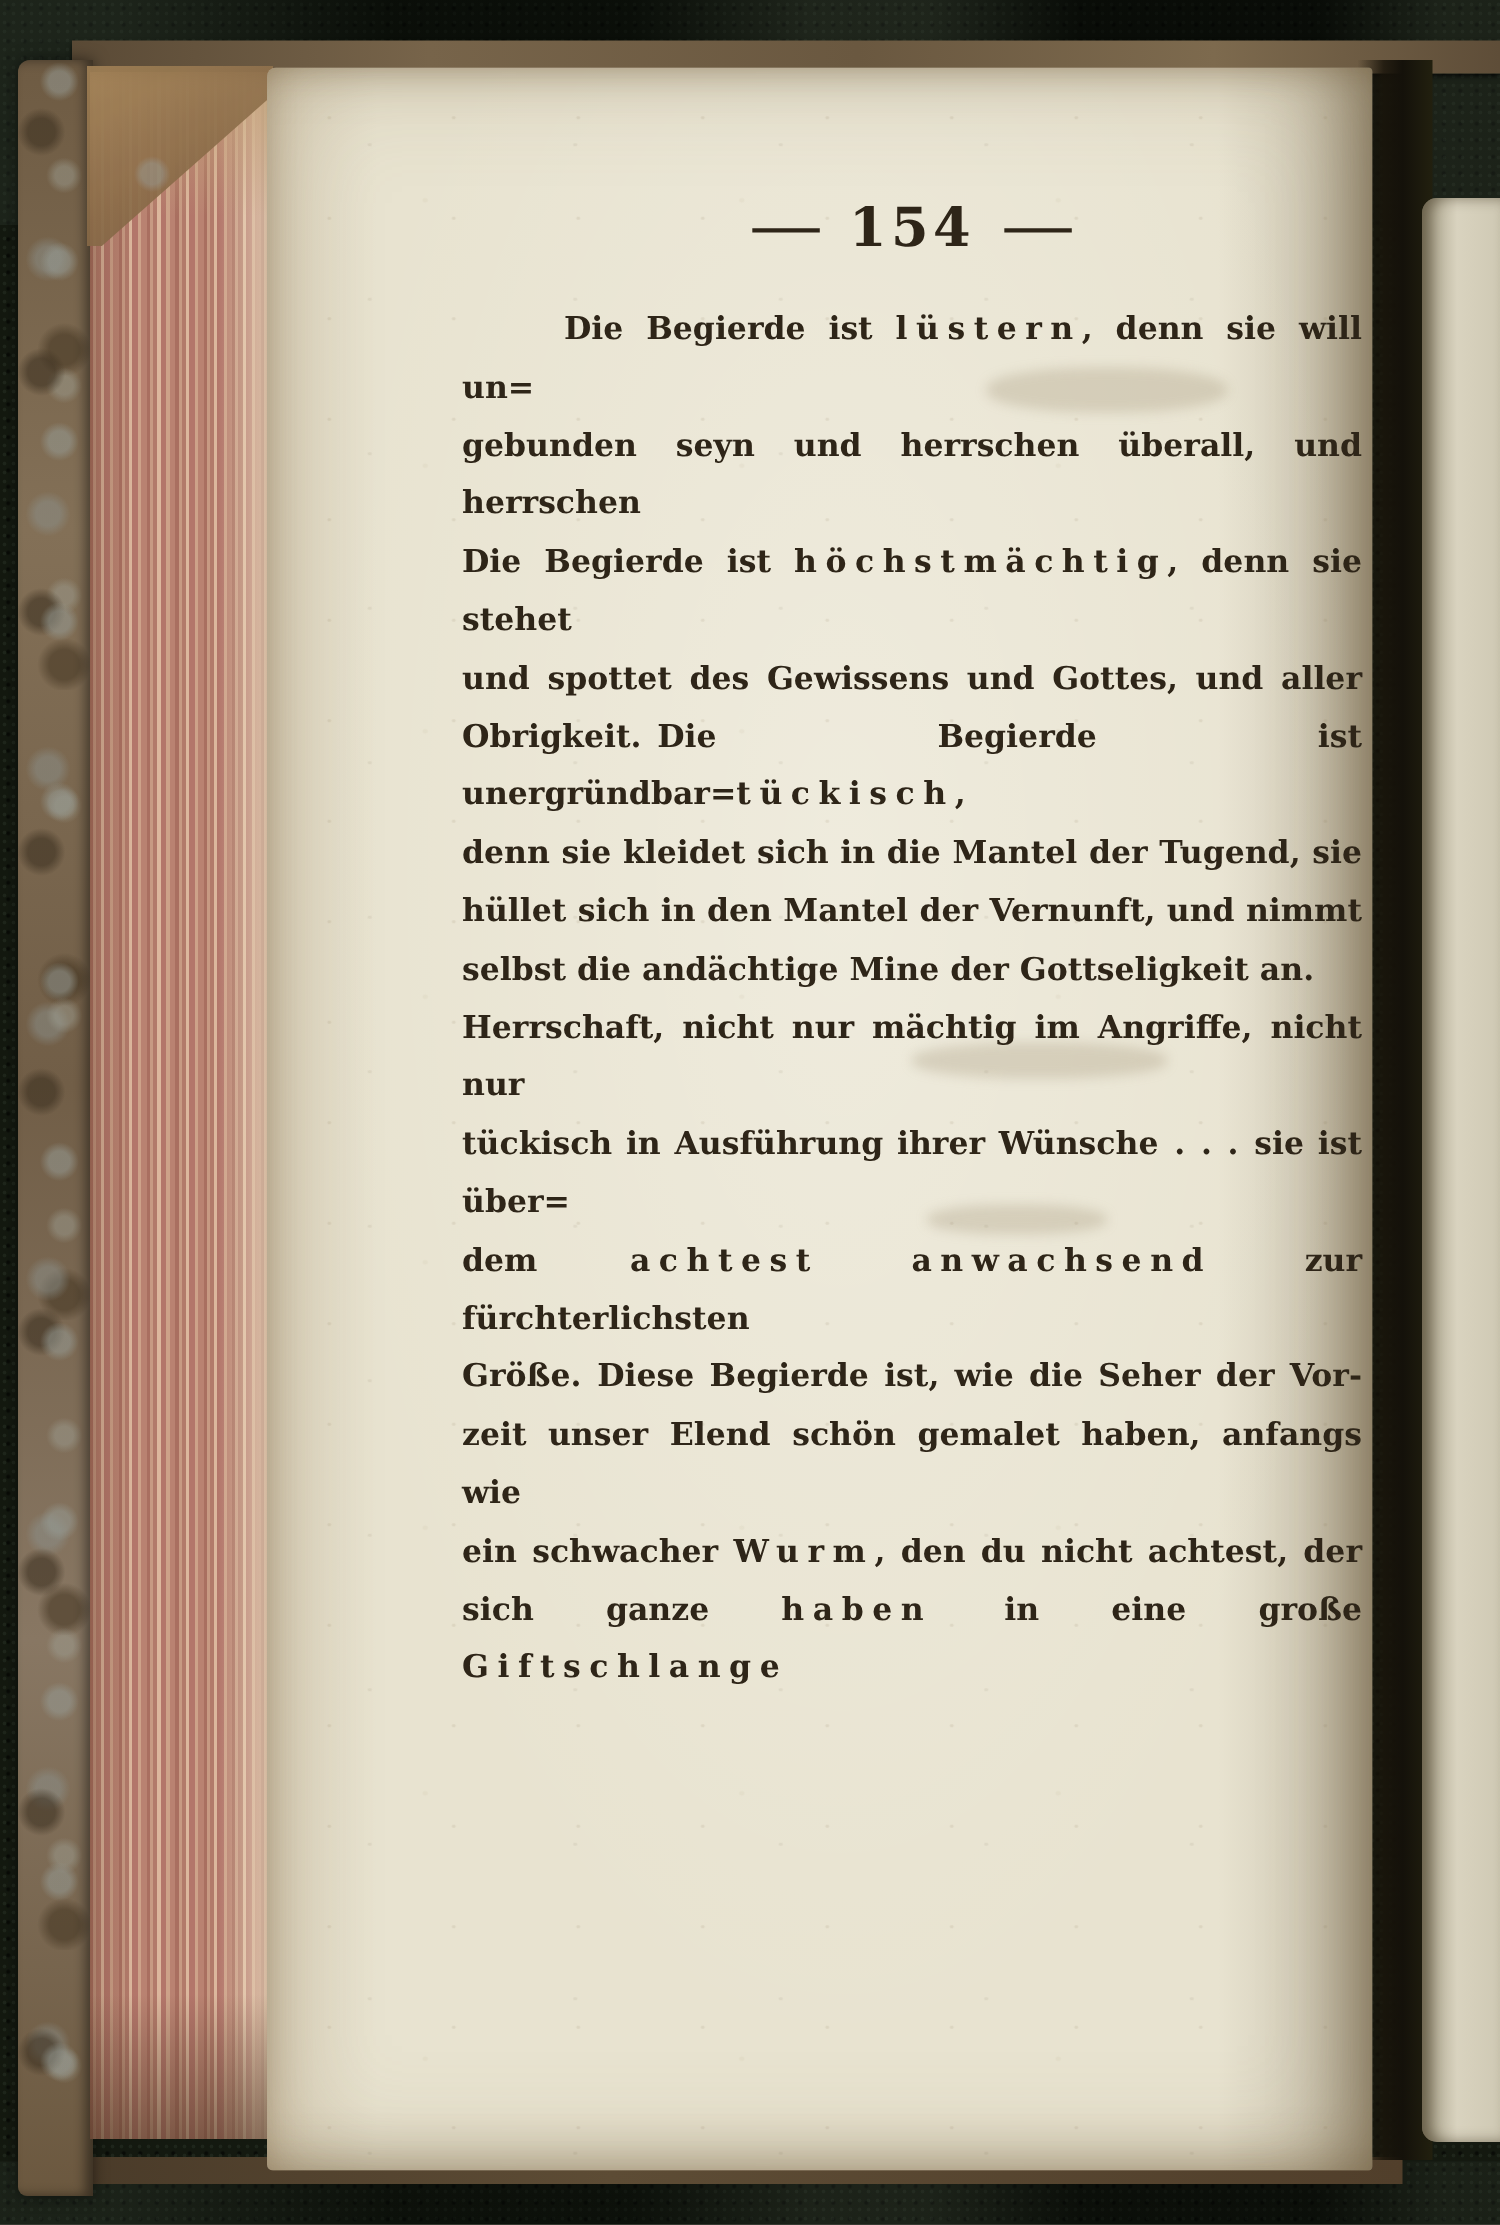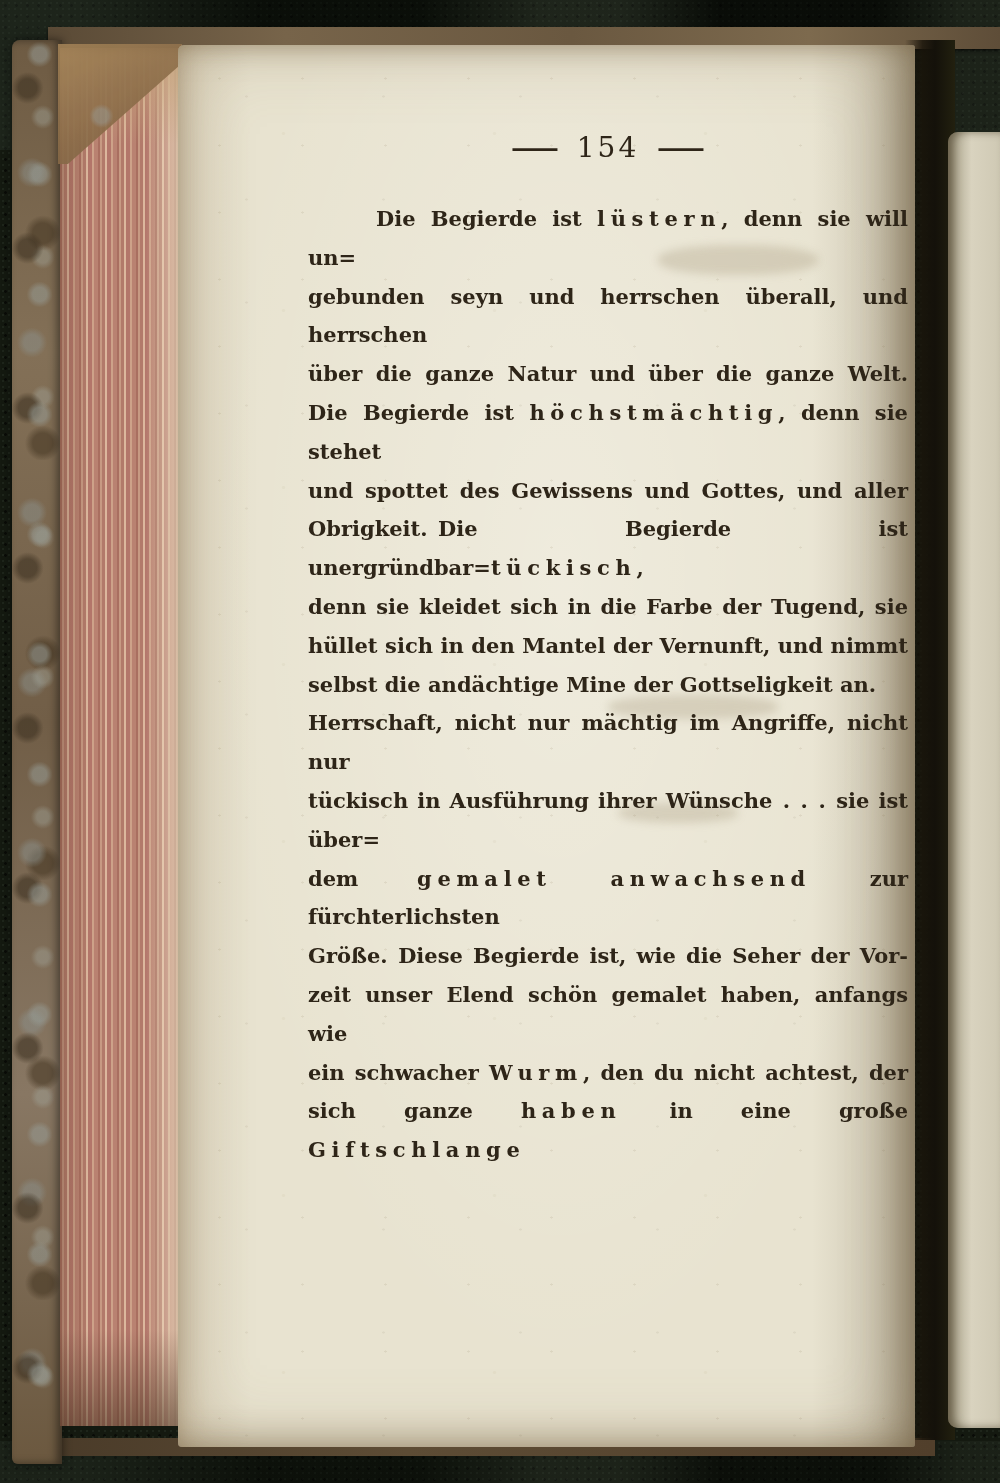--- a/index.html
+++ b/index.html
@@ -72,21 +72,21 @@
       radial-gradient(rgba(90,75,50,.14) 1px, transparent 1.8px),
       radial-gradient(rgba(160,140,100,.12) 1.4px, transparent 2.2px);
     background-size:83px 67px, 137px 103px, 211px 177px;}
 
   .smudge{position:absolute;background:rgba(150,136,104,.26);filter:blur(4px);border-radius:45%;}
 
   
   .page-header{position:absolute;left:130px;top:86px;width:600px;display:flex;align-items:center;
     justify-content:center;gap:30px;color:#2e2518;}
   .hdr-dash{display:inline-block;transform:scaleX(2.1);font-weight:bold;font-size:24px;line-height:1;}
-  .hdr-num{font-size:28px;font-weight:normal;letter-spacing:3px;}
+  .hdr-num{font-size:36px;font-weight:bold;letter-spacing:3px;}
 
   
   .text-block{position:absolute;left:130px;top:155px;width:600px;color:#2e2518;
     font-size:21px;font-weight:bold;line-height:38.8px;}
   .line{text-align:justify;text-align-last:justify;white-space:normal;}
   .line.last{text-align-last:left;}
   .line.indent{text-indent:68px;}
   .sp{letter-spacing:.27em;}
   .para + .para{}
 </style>
@@ -116,32 +116,31 @@
       <span class="hdr-dash">—</span>
       <span class="hdr-num">154</span>
       <span class="hdr-dash">—</span>
     </div>
 
     <div class="text-block">
       <div>
           <div class="para">
             <div class="line indent"><span>Die Begierde ist </span><span class="sp">lüstern</span><span>, denn sie will un=</span></div>
             <div class="line"><span>gebunden seyn und herrschen überall, und herrschen</span></div>
-            <div class="line"><span>über die ganze Natur und über die ganze Welt.</span></div>
             <div class="line"><span>Die Begierde ist </span><span class="sp">höchstmächtig</span><span>, denn sie stehet</span></div>
             <div class="line"><span>und spottet des Gewissens und Gottes, und aller</span></div>
             <div class="line"><span>Obrigkeit. Die Begierde ist unergründbar=</span><span class="sp">tückisch</span><span>,</span></div>
-            <div class="line"><span>denn sie kleidet sich in die Farbe der Tugend, sie</span></div>
+            <div class="line"><span>denn sie kleidet sich in die Mantel der Tugend, sie</span></div>
             <div class="line"><span>hüllet sich in den Mantel der Vernunft, und nimmt</span></div>
             <div class="line last"><span>selbst die andächtige Mine der Gottseligkeit an.</span></div>
           </div>
           <div class="para">
             <div class="line"><span>Herrschaft, nicht nur mächtig im Angriffe, nicht nur</span></div>
             <div class="line"><span>tückisch in Ausführung ihrer Wünsche . . . sie ist über=</span></div>
-            <div class="line"><span>dem </span><span class="sp">gemalet</span><span> </span><span class="sp">anwachsend</span><span> zur fürchterlichsten</span></div>
+            <div class="line"><span>dem </span><span class="sp">achtest</span><span> </span><span class="sp">anwachsend</span><span> zur fürchterlichsten</span></div>
             <div class="line"><span>Größe. Diese Begierde ist, wie die Seher der Vor-</span></div>
             <div class="line"><span>zeit unser Elend schön gemalet haben, anfangs wie</span></div>
             <div class="line"><span>ein schwacher </span><span class="sp">Wurm</span><span>, den du nicht achtest, der</span></div>
             <div class="line"><span>sich ganze </span><span class="sp">haben</span><span> in eine große </span><span class="sp">Giftschlange</span></div>
           </div>
         </div>
 
     </div>
   </div>
 </div>

